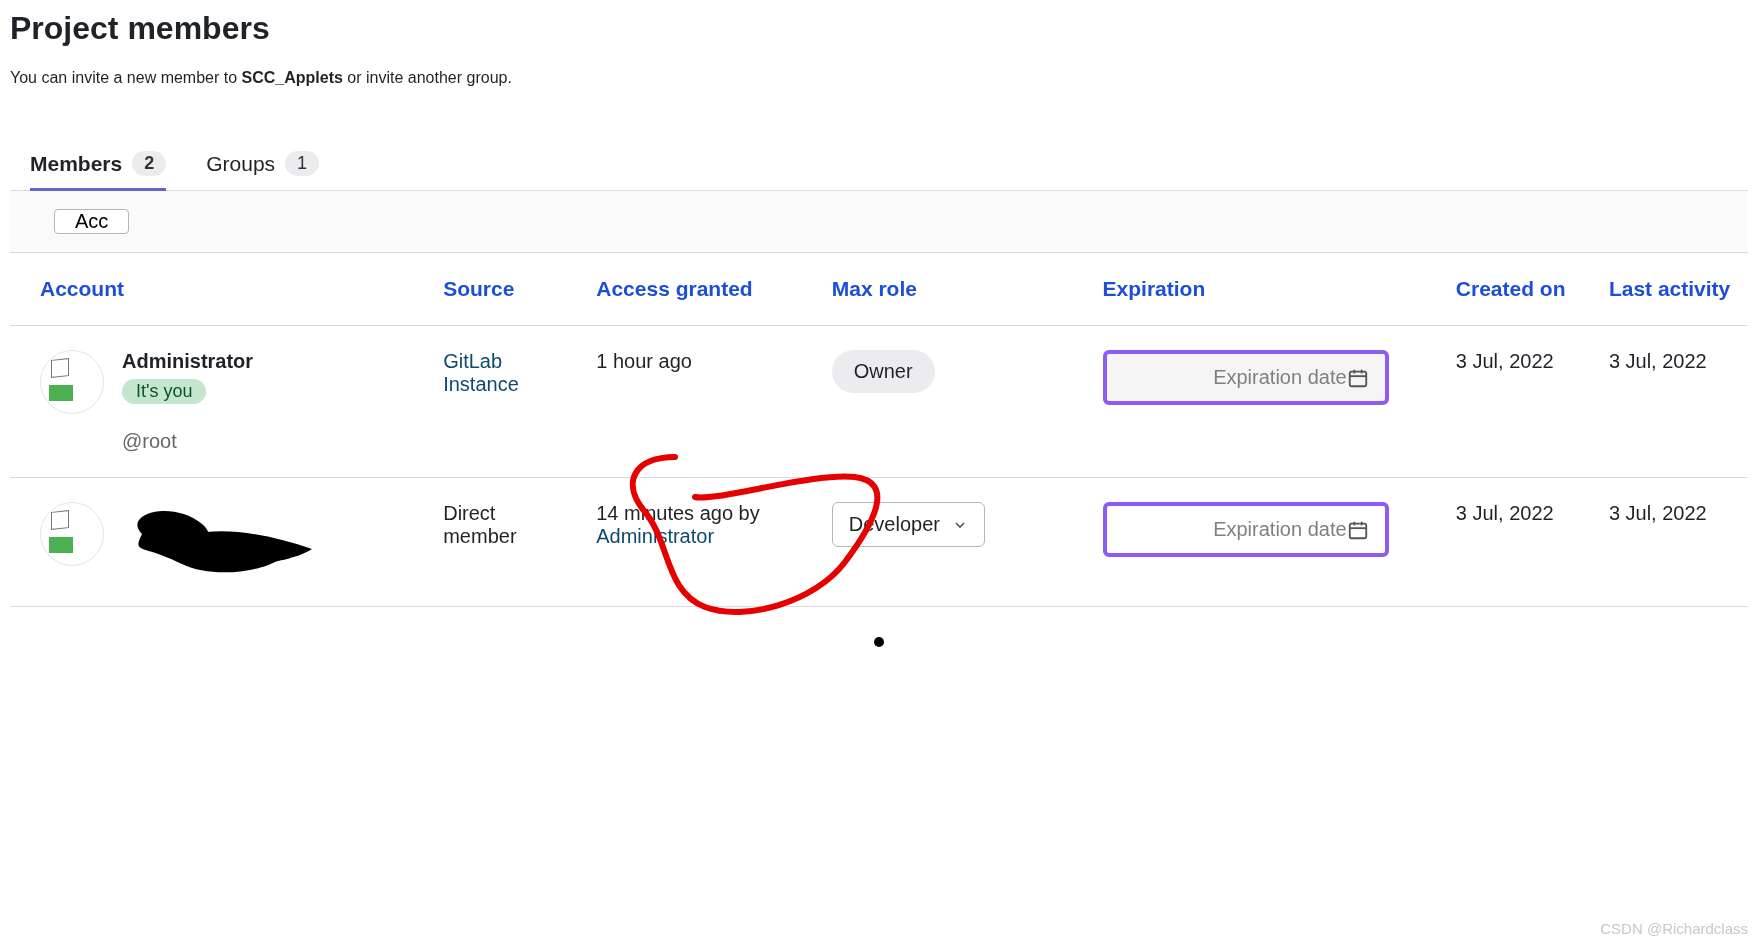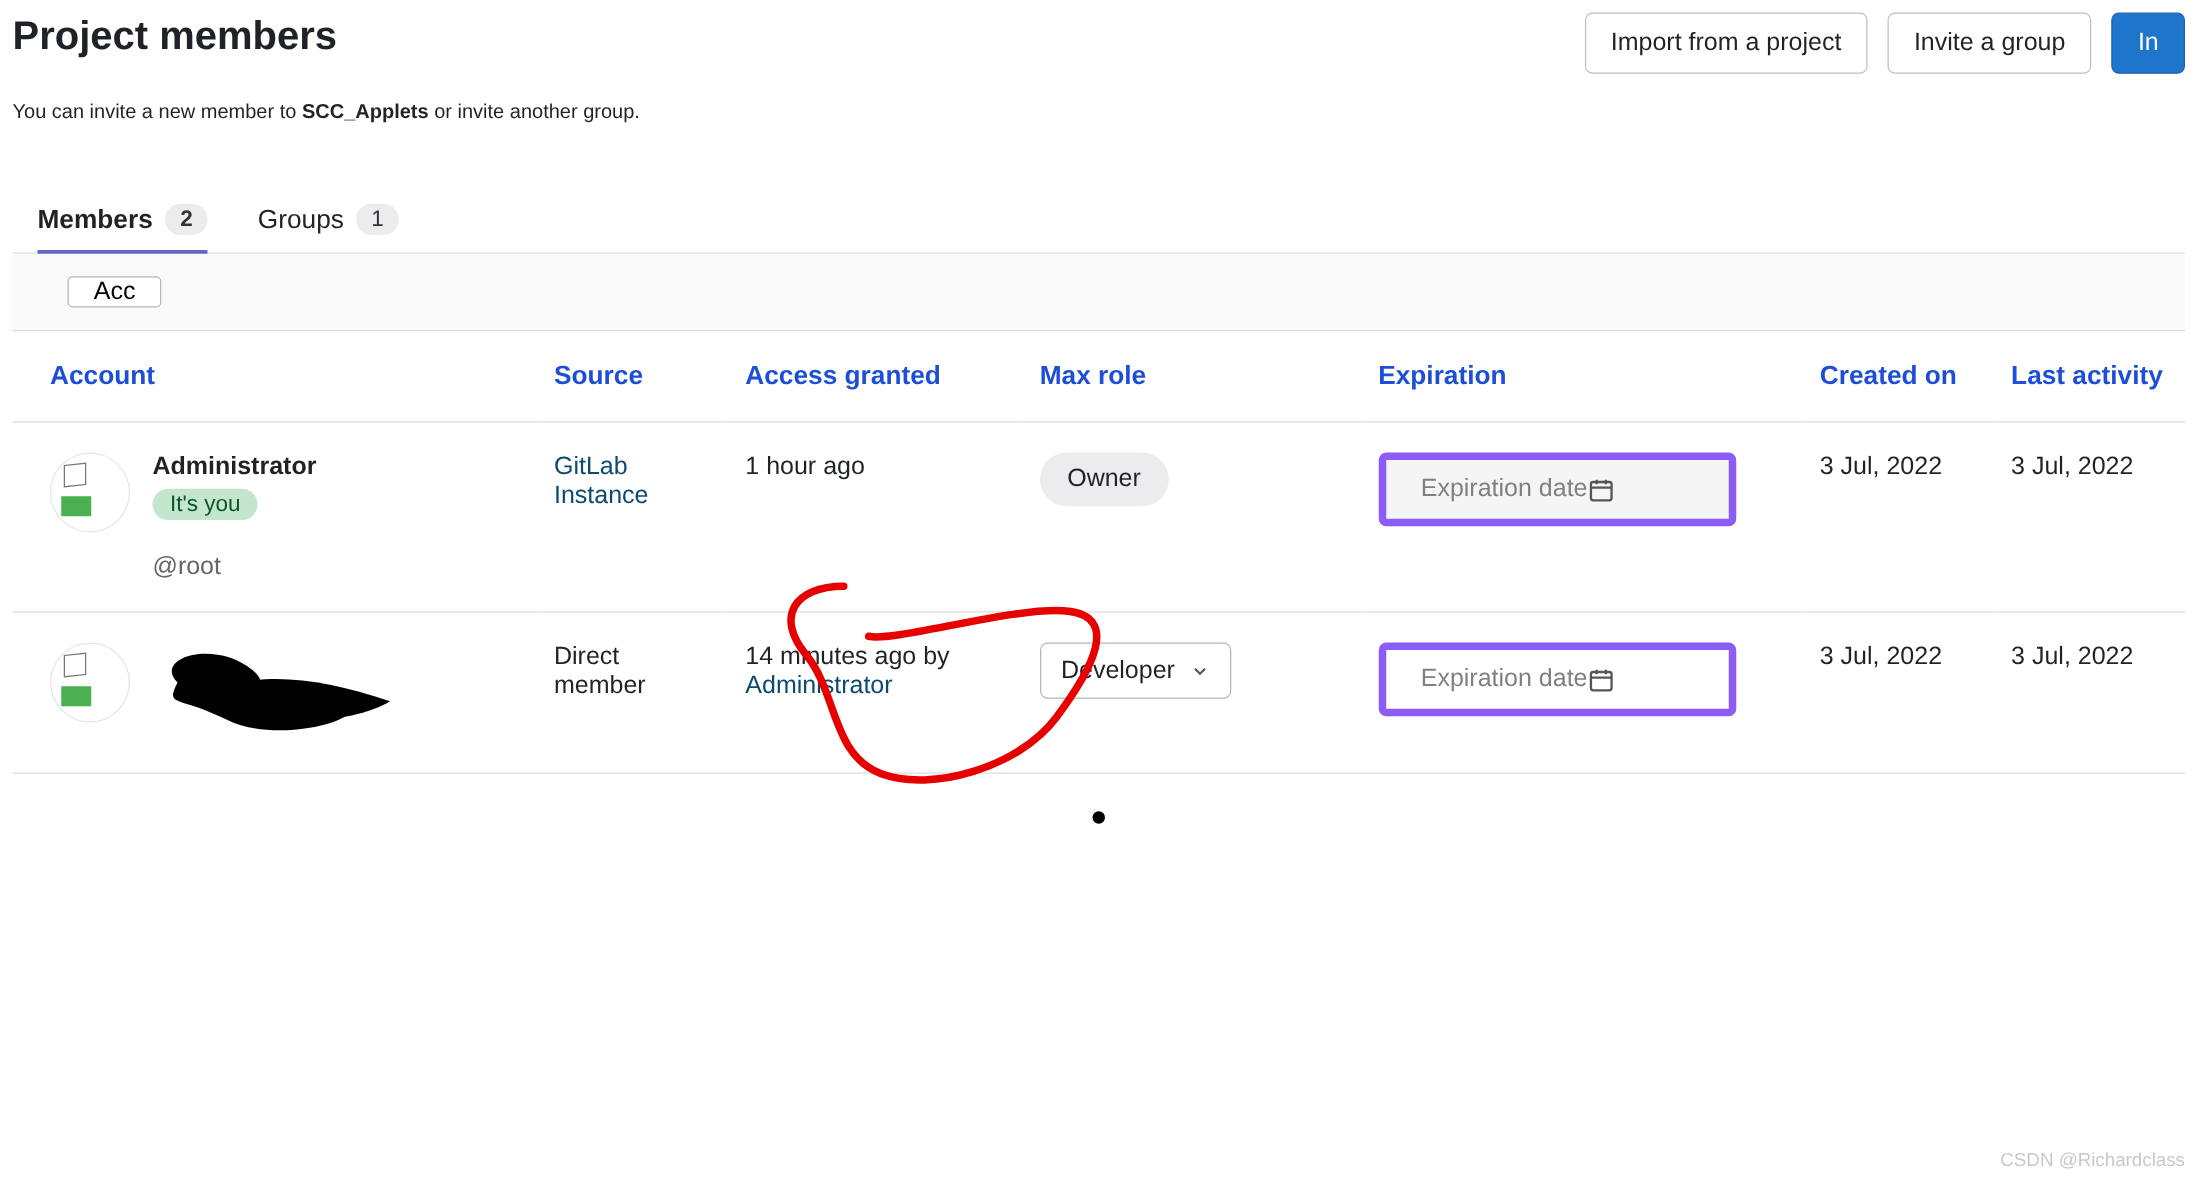--- a/index.html
+++ b/index.html
@@ -211,26 +211,26 @@
     border: 1px solid #b6b6b6;
     border-radius: 6px;
     padding: 10px 16px;
     display: inline-flex;
     align-items: center;
     gap: 12px;
     cursor: pointer;
     background:#fff;
   }
   .exp-input {
-    border: 6px solid #8b5cf6;
+    border: 4px solid #8b5cf6;
     border-radius: 6px;
-    padding: 12px 28px;
-    display: flex;
-    align-items: center;
-    justify-content: flex-start;
+    padding: 12px 16px;
+    display: flex;
+    align-items: center;
+    justify-content: flex-end;
     width: 100%;
     max-width: 286px;
     background:#fff;
   }
   .exp-input.disabled { background: #f5f5f5; color:#808080; }
   .exp-placeholder { color:#808080; }
   .cal-icon { flex-shrink:0; }
   
   .scribble {
     width: 230px;
@@ -257,25 +257,20 @@
     width:10px;height:10px;border-radius:50%;background:#000;
     margin: 30px auto 0;
   }
   svg { display:block; }
 </style>
 </head>
 <body>
 
 <div class="header-row">
   <h1 class="page-title">Project members</h1>
-  <div class="btn-row">
-    <button class="btn">Import from a project</button>
-    <button class="btn">Invite a group</button>
-    <button class="btn btn-primary">In</button>
-  </div>
 </div>
 
 <div class="subtitle">
   <span>You can invite a new member to </span><b>SCC_Applets</b><span> or invite another group.</span>
 </div>
 
 <div class="tabs">
   <div class="tab active">
     <span>Members</span>
     <span class="badge">2</span>

